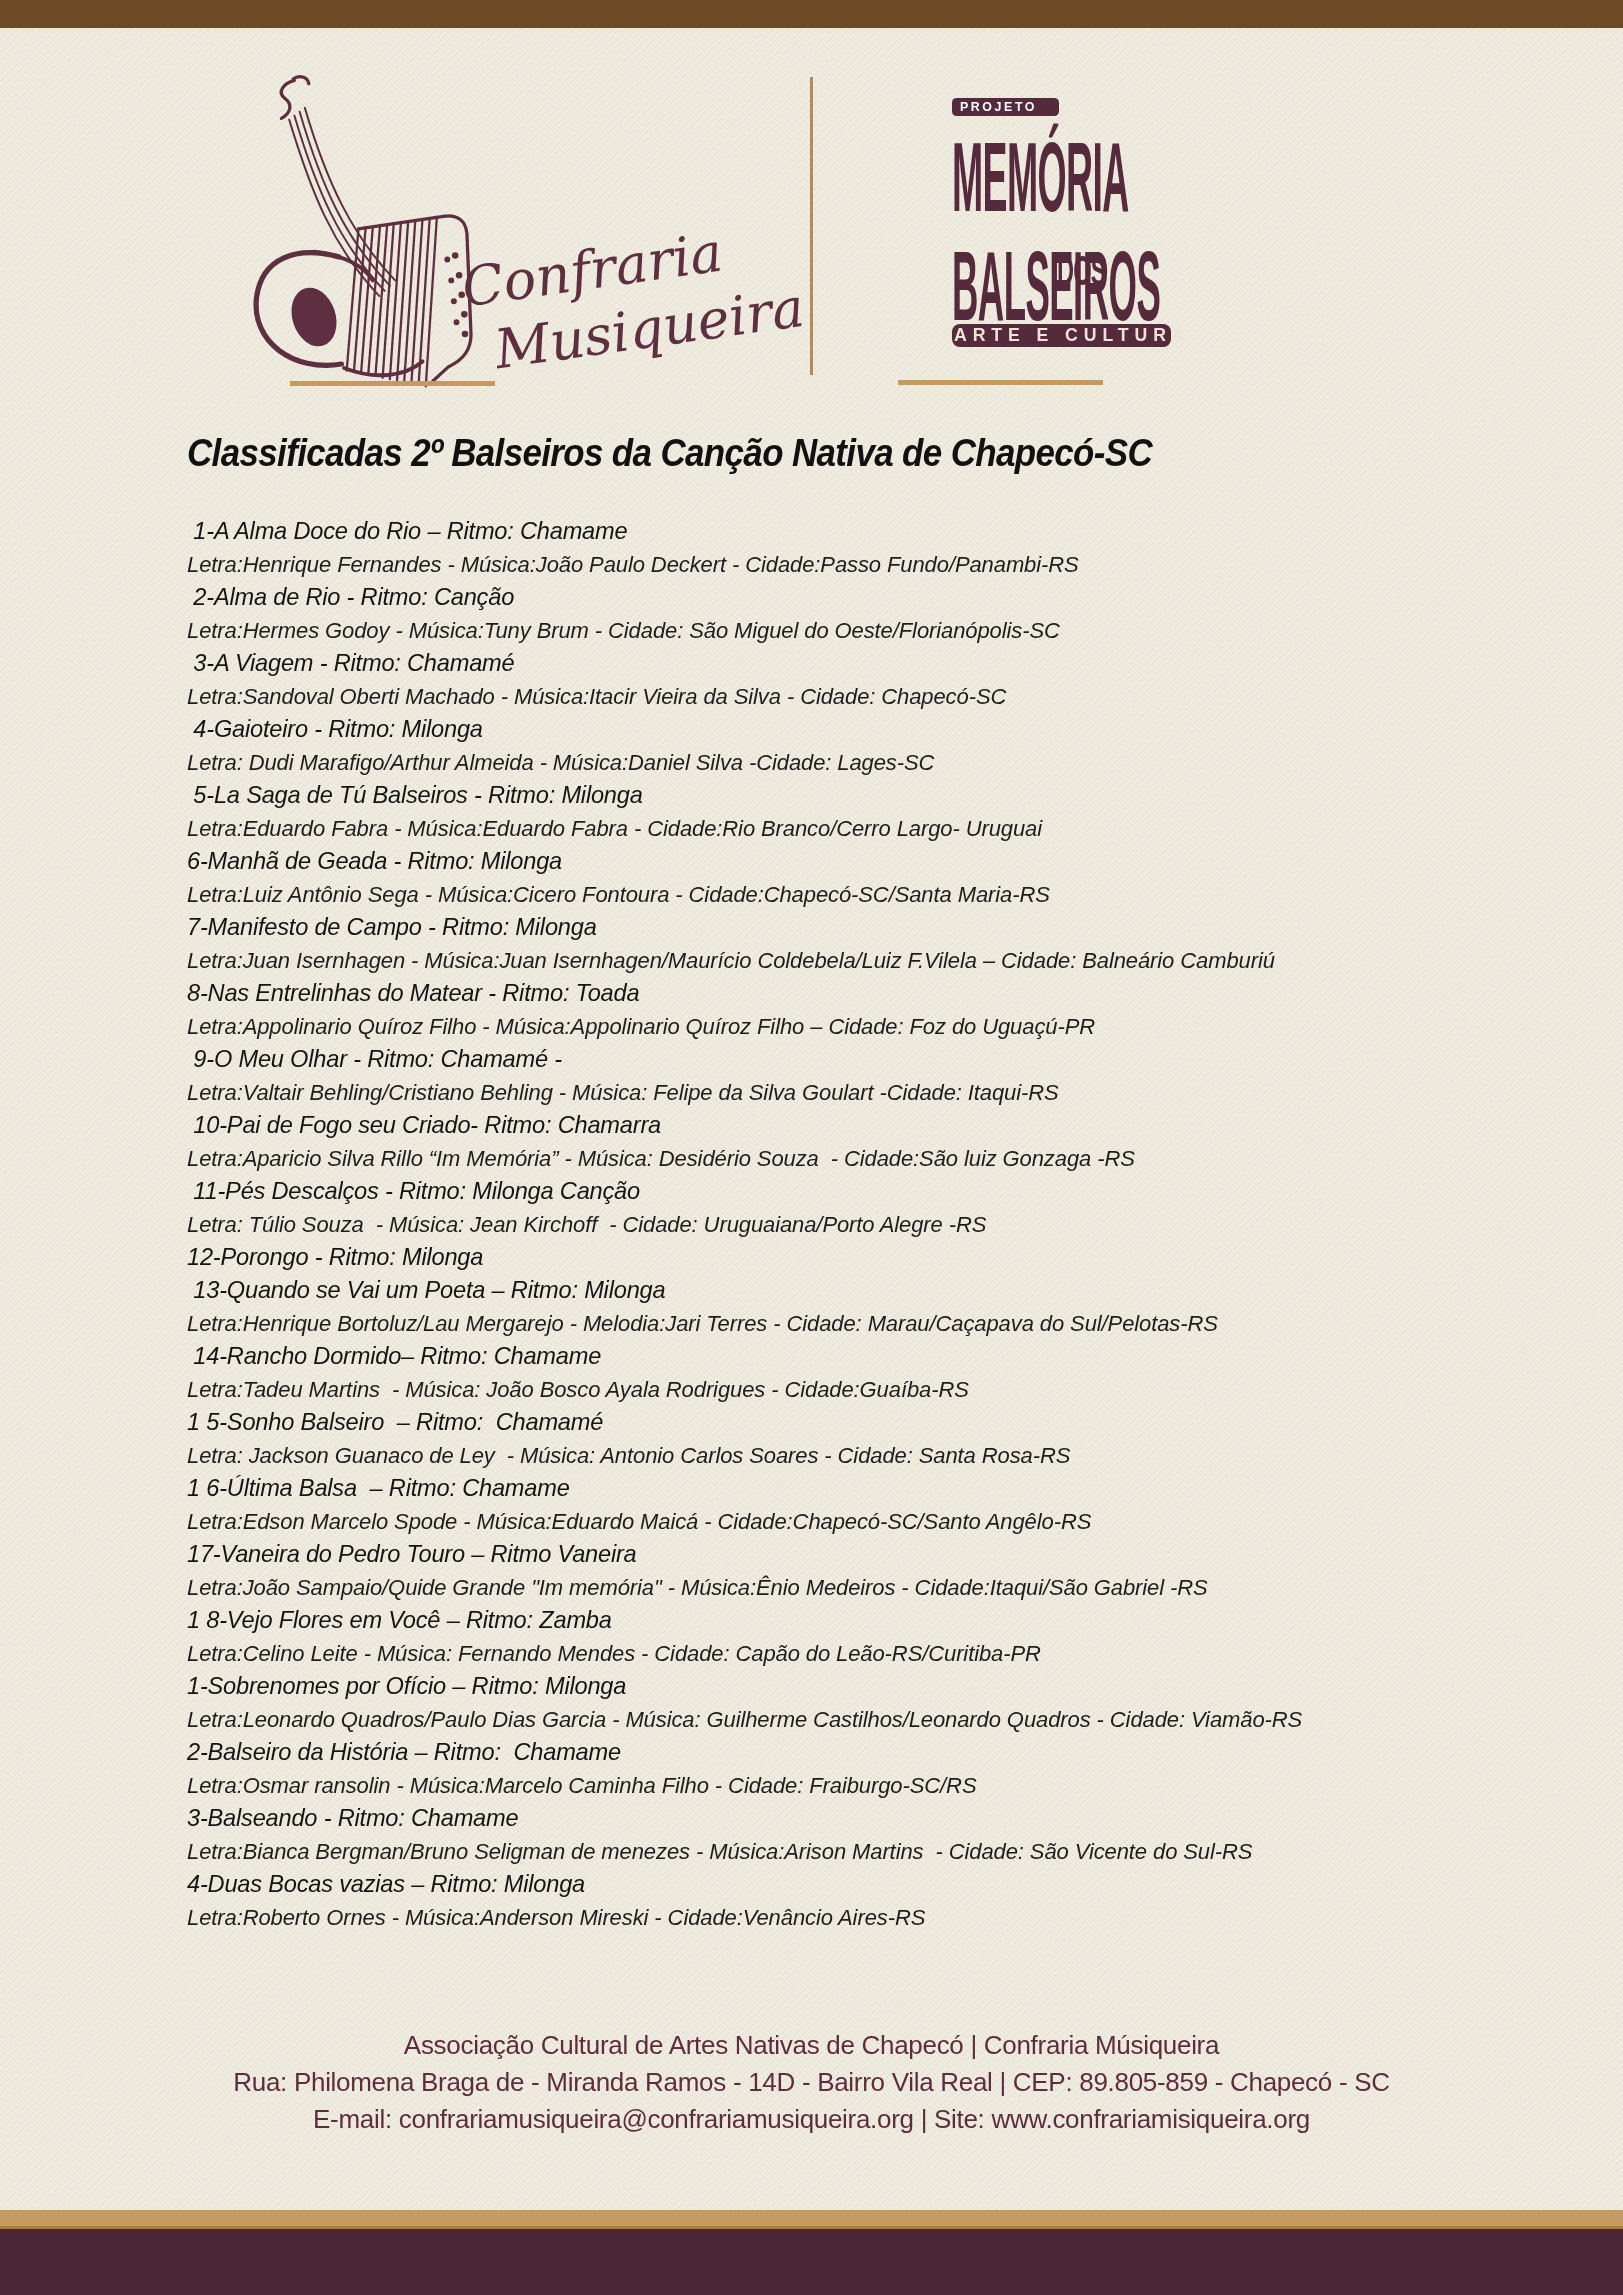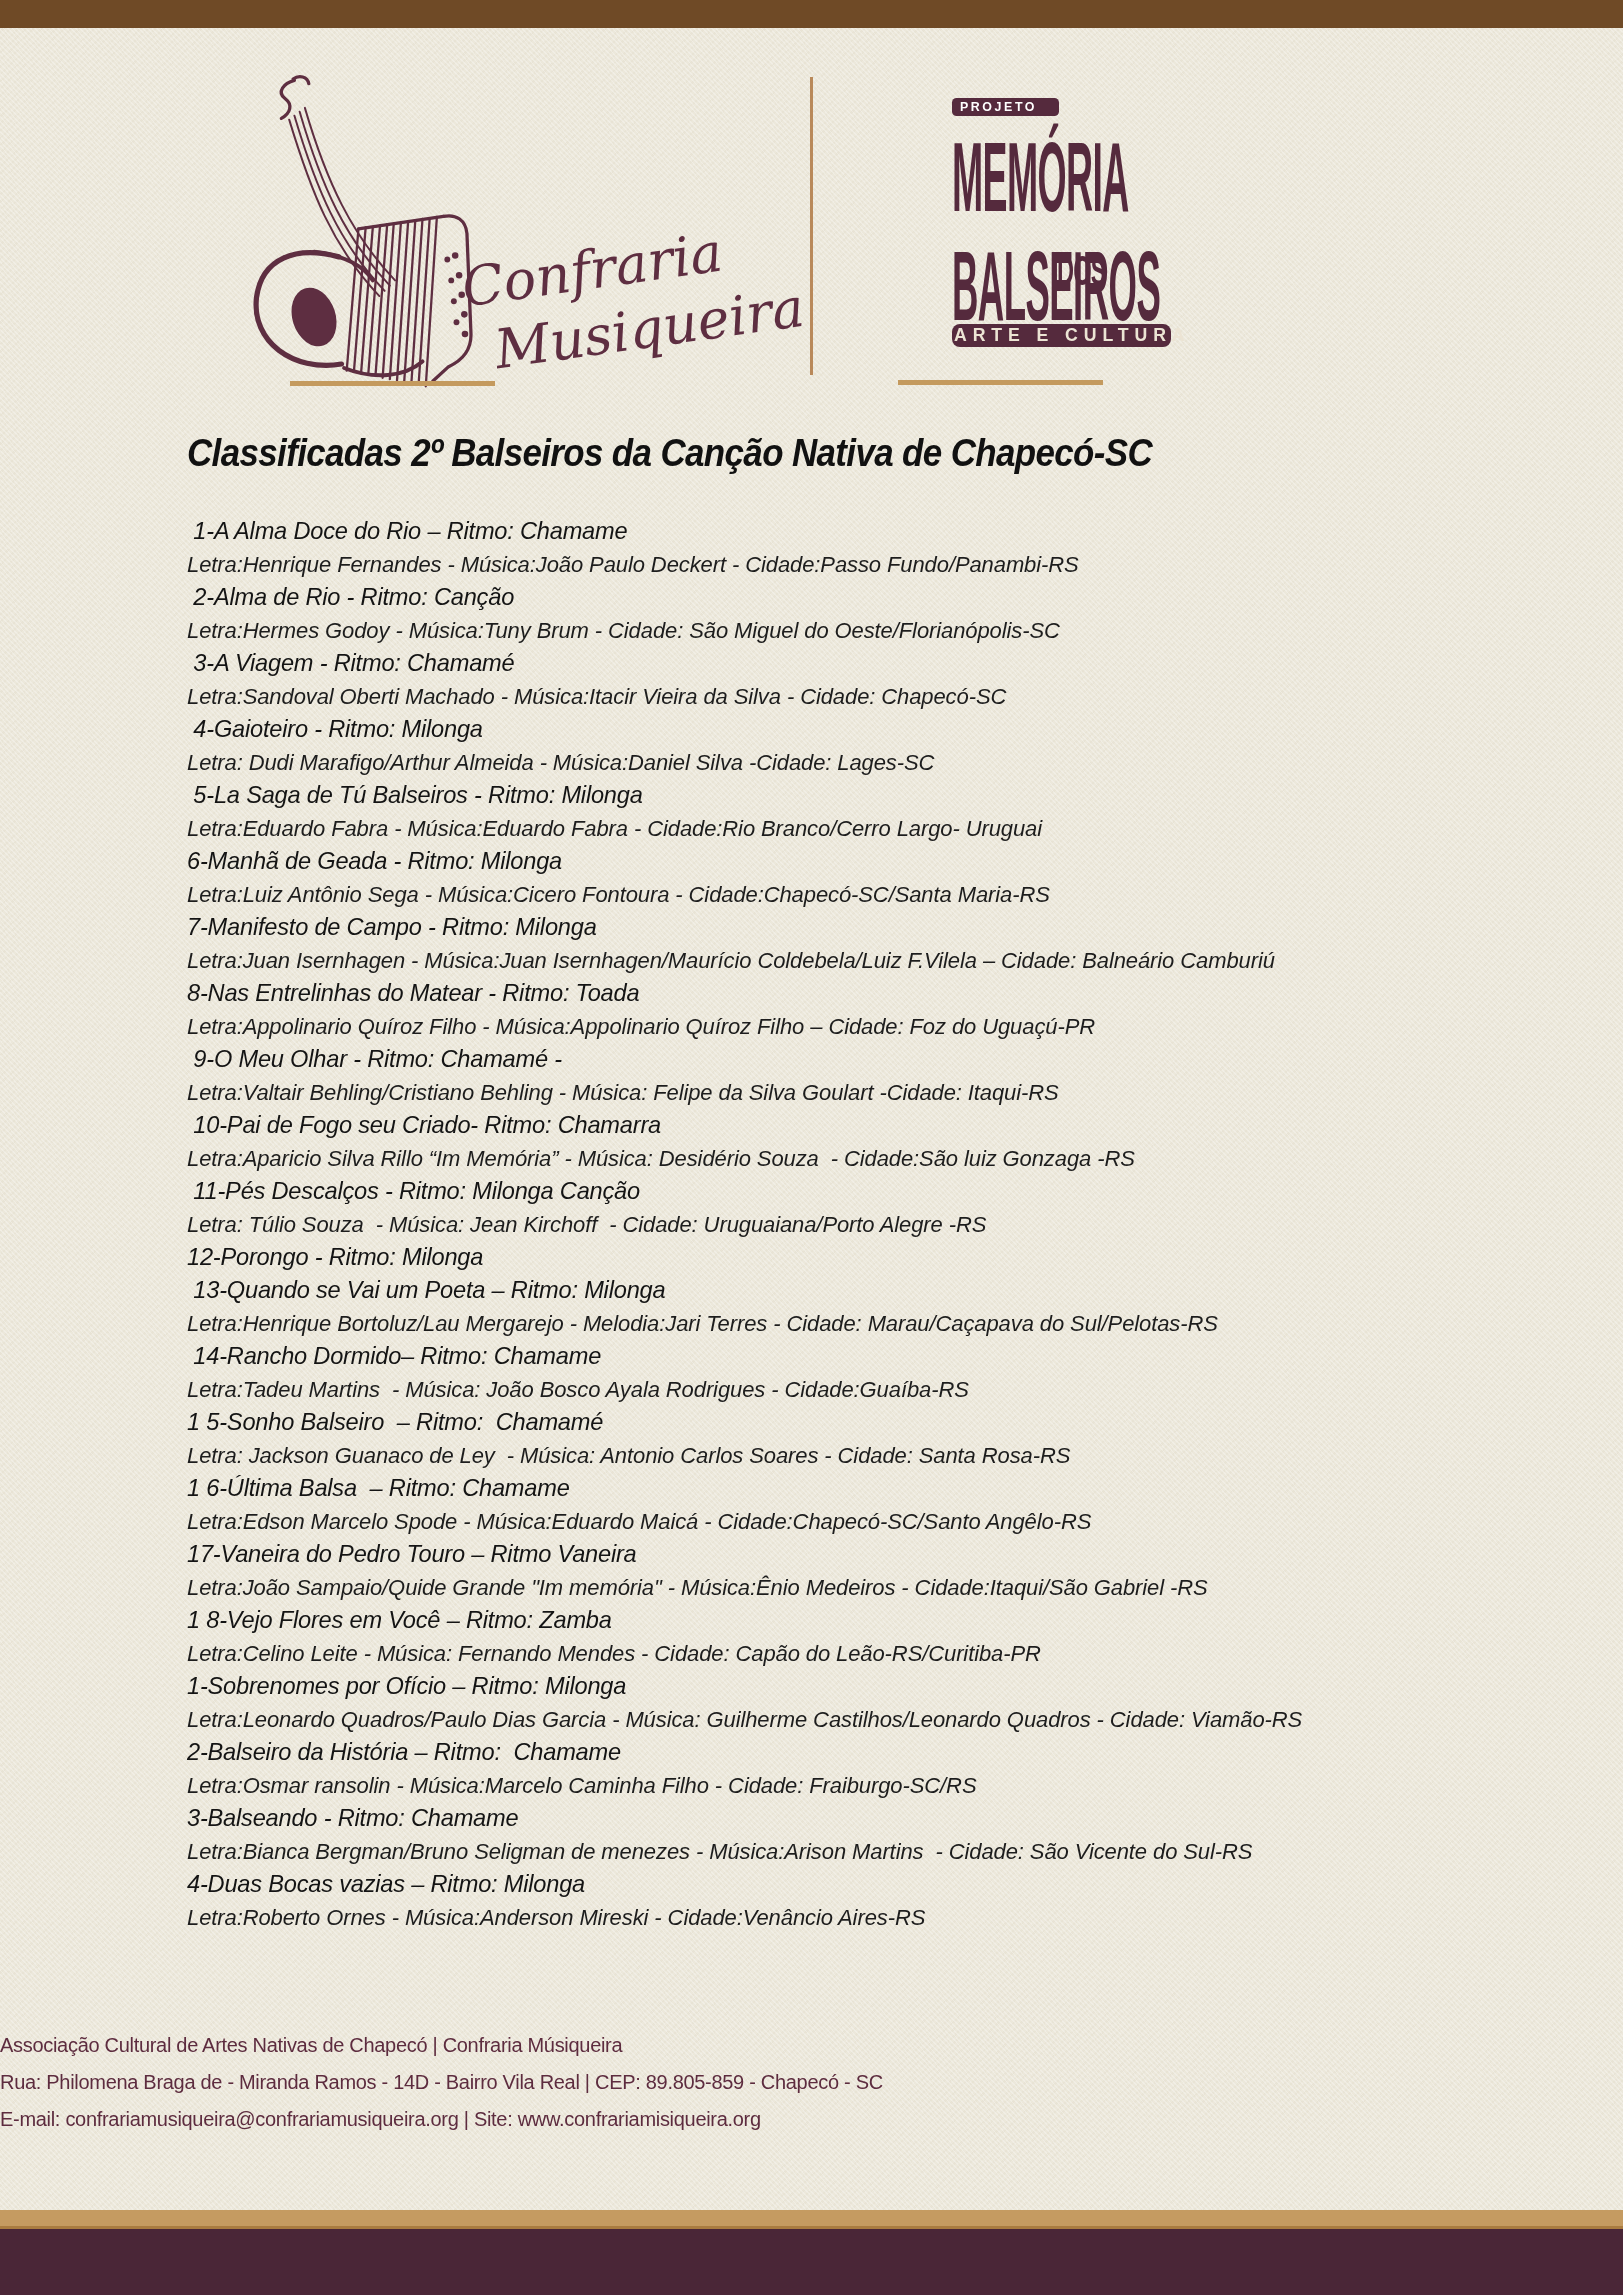--- a/index.html
+++ b/index.html
@@ -58,22 +58,22 @@
     font-style:italic;font-weight:normal;font-size:23.6px;line-height:33px;
     letter-spacing:-0.2px;white-space:pre-wrap;color:#141414;
   }
   .entry-details{
     font-style:italic;font-weight:normal;font-size:22px;line-height:33px;
     letter-spacing:-0.1px;white-space:pre-wrap;color:#1d1d1d;
   }
 
   
   .footer{
-    position:absolute;left:0;right:0;top:2027px;text-align:left;
-    color:#5d2c3f;font-size:20px;line-height:37px;letter-spacing:-0.3px;
+    position:absolute;left:0;right:0;top:2027px;text-align:center;
+    color:#5d2c3f;font-size:26px;line-height:37px;letter-spacing:-0.3px;
   }
 
   .bottom-gold{position:absolute;left:0;width:100%;top:2210px;height:15.7px;background:#c59b61;border-bottom:3.9px solid #aa7c40;}
   .bottom-maroon{position:absolute;left:0;width:100%;top:2229px;height:66px;background:#4a2637;}
 </style>
 </head>
 <body>
 
 <div class="page">
 

